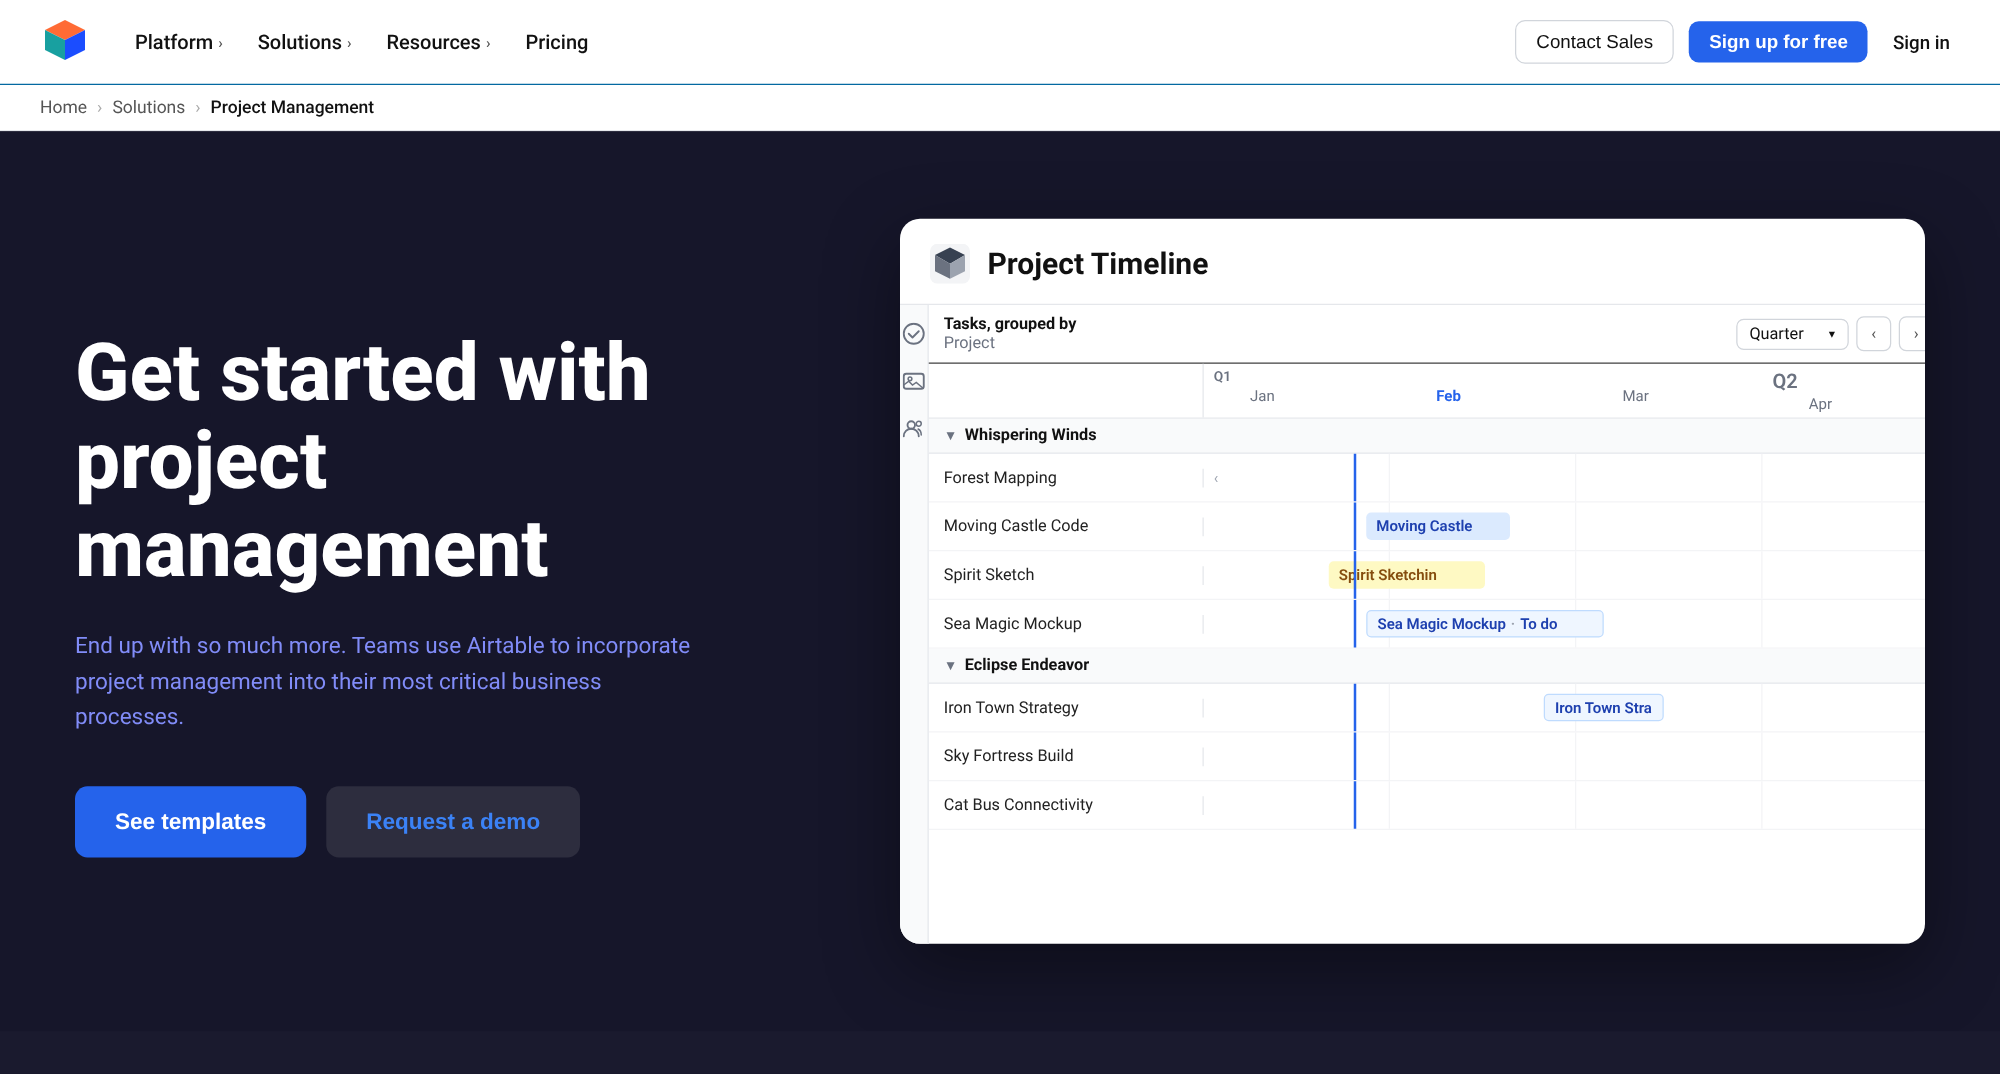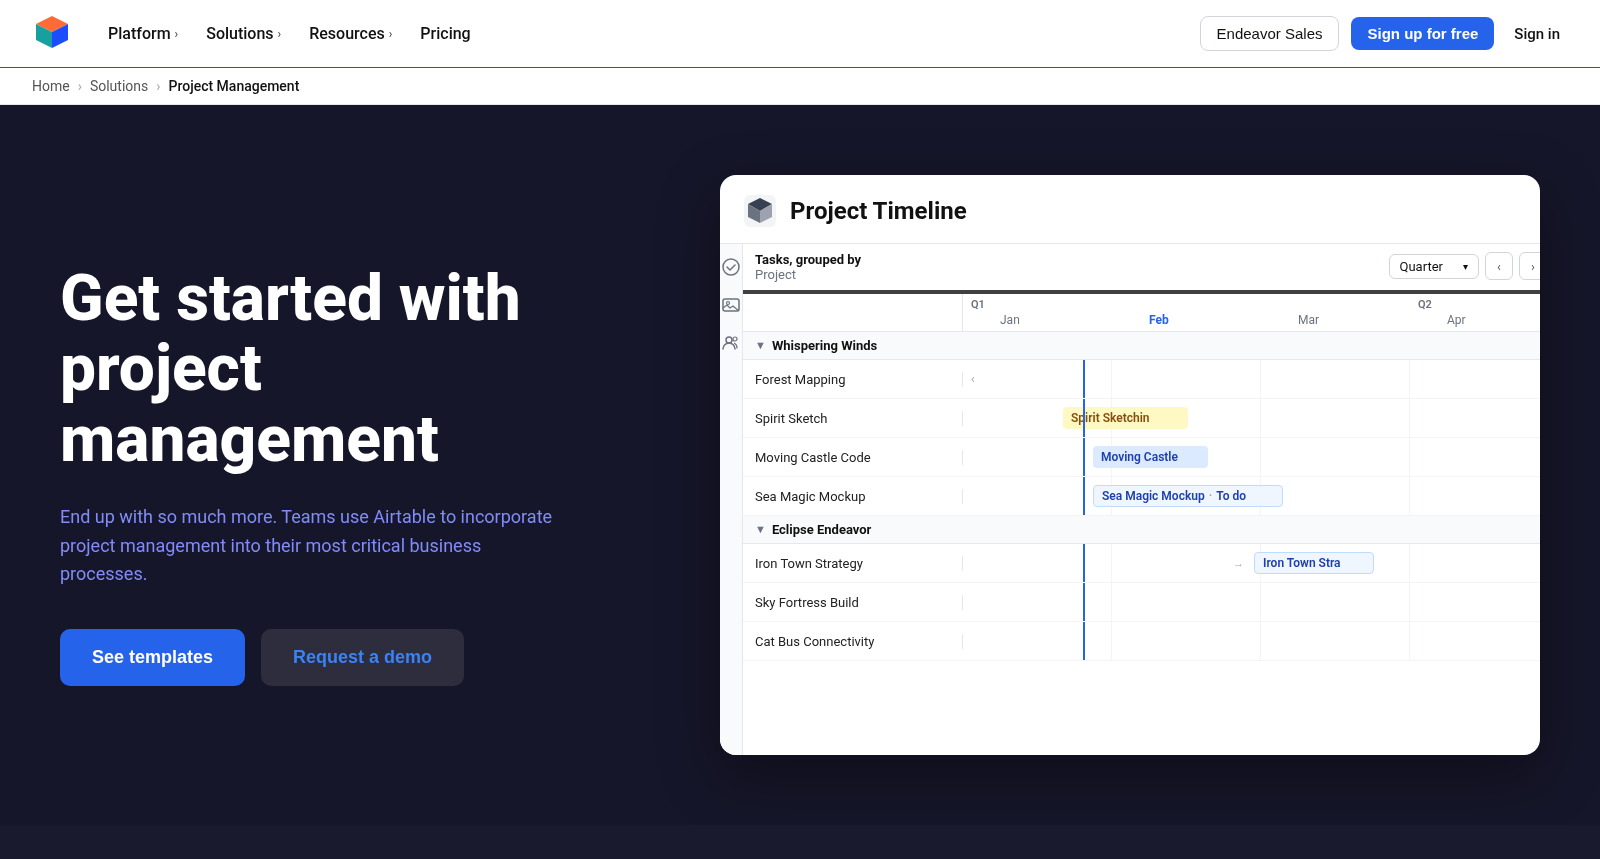--- a/index.html
+++ b/index.html
@@ -217,22 +217,22 @@
     
     .timeline-main {
       flex: 1;
       display: flex;
       flex-direction: column;
     }
 
     
     .timeline-topbar {
       display: flex;
-      align-items: flex-start;
-      border-bottom: 4px solid #404040;
+      align-items: center;
+      border-bottom: 1px solid #404040;
       padding: 8px 12px;
     }
 
     .tasks-group-label {
       width: 220px;
       flex-shrink: 0;
     }
 
     .tasks-group-title {
       font-size: 13px;
@@ -433,21 +433,21 @@
     <div class="nav-link">
       <span>Resources</span>
       <span class="chevron">›</span>
     </div>
     <div class="nav-link">
       <span>Pricing</span>
     </div>
   </div>
 
   <div class="nav-right">
-    <button class="btn-contact">Endeavor Sales</button>
+    <button class="btn-contact">Contact Sales</button>
     <button class="btn-signup">Sign up for free</button>
     <span class="btn-signin">Sign in</span>
   </div>
 </nav>
 
 <div class="breadcrumb">
   <a href="#">Home</a>
   <span class="sep">›</span>
   <a href="#">Solutions</a>
   <span class="sep">›</span>
@@ -527,21 +527,21 @@
               <div style="display:flex;flex-direction:column;">
                 <div style="font-size:11px;color:#6b7280;padding:4px 8px 0;font-weight:600;">Q1</div>
                 <div style="display:flex;">
                   <div class="cal-month">Jan</div>
                   <div class="cal-month active">Feb</div>
                   <div class="cal-month">Mar</div>
                 </div>
               </div>
 
               <div style="display:flex;flex-direction:column;">
-                <div style="font-size:11px;color:#6b7280;padding:4px 8px 0;font-weight:600;">Q2</div>
+                <div style="font-size:16px;color:#6b7280;padding:4px 8px 0;font-weight:600;">Q2</div>
                 <div style="display:flex;">
                   <div class="cal-month">Apr</div>
                 </div>
               </div>
             </div>
           </div>
 
           <div class="timeline-rows">
 
             <div class="group-header-row">
@@ -558,44 +558,44 @@
                   <div class="grid-col"></div>
                   <div class="grid-col"></div>
                 </div>
                 <div class="today-line"></div>
                 <span style="position:absolute;left:8px;font-size:12px;color:#9ca3af;">‹</span>
               </div>
             </div>
 
 
             <div class="task-row">
+              <div class="task-name">Moving Castle Code</div>
+              <div class="task-bar-area">
+                <div class="grid-lines">
+                  <div class="grid-col"></div>
+                  <div class="grid-col"></div>
+                  <div class="grid-col"></div>
+                  <div class="grid-col"></div>
+                </div>
+                <div class="today-line"></div>
+                <div class="task-bar bar-blue" style="left:130px;width:115px;">Moving Castle</div>
+              </div>
+            </div>
+
+            <div class="task-row">
               <div class="task-name">Spirit Sketch</div>
               <div class="task-bar-area">
                 <div class="grid-lines">
                   <div class="grid-col"></div>
                   <div class="grid-col"></div>
                   <div class="grid-col"></div>
                   <div class="grid-col"></div>
                 </div>
                 <div class="today-line"></div>
                 <div class="task-bar bar-yellow" style="left:100px;width:125px;">Spirit Sketchin</div>
-              </div>
-            </div>
-
-            <div class="task-row">
-              <div class="task-name">Moving Castle Code</div>
-              <div class="task-bar-area">
-                <div class="grid-lines">
-                  <div class="grid-col"></div>
-                  <div class="grid-col"></div>
-                  <div class="grid-col"></div>
-                  <div class="grid-col"></div>
-                </div>
-                <div class="today-line"></div>
-                <div class="task-bar bar-blue" style="left:130px;width:115px;">Moving Castle</div>
               </div>
             </div>
 
             <div class="task-row">
               <div class="task-name">Sea Magic Mockup</div>
               <div class="task-bar-area">
                 <div class="grid-lines">
                   <div class="grid-col"></div>
                   <div class="grid-col"></div>
                   <div class="grid-col"></div>
@@ -615,21 +615,21 @@
               <div class="task-name">Iron Town Strategy</div>
               <div class="task-bar-area">
                 <div class="grid-lines">
                   <div class="grid-col"></div>
                   <div class="grid-col"></div>
                   <div class="grid-col"></div>
                   <div class="grid-col"></div>
                 </div>
                 <div class="today-line"></div>
                 <span style="position:absolute;left:270px;font-size:11px;color:#9ca3af;">→</span>
-                <div class="task-bar bar-blue-outline" style="left:291px;width:120px;">Iron Town Stra</div>
+                <div class="task-bar bar-blue-outline" style="left:272px;width:96px;">Iron Town Stra</div>
               </div>
             </div>
 
             <div class="task-row">
               <div class="task-name">Sky Fortress Build</div>
               <div class="task-bar-area">
                 <div class="grid-lines">
                   <div class="grid-col"></div>
                   <div class="grid-col"></div>
                   <div class="grid-col"></div>

